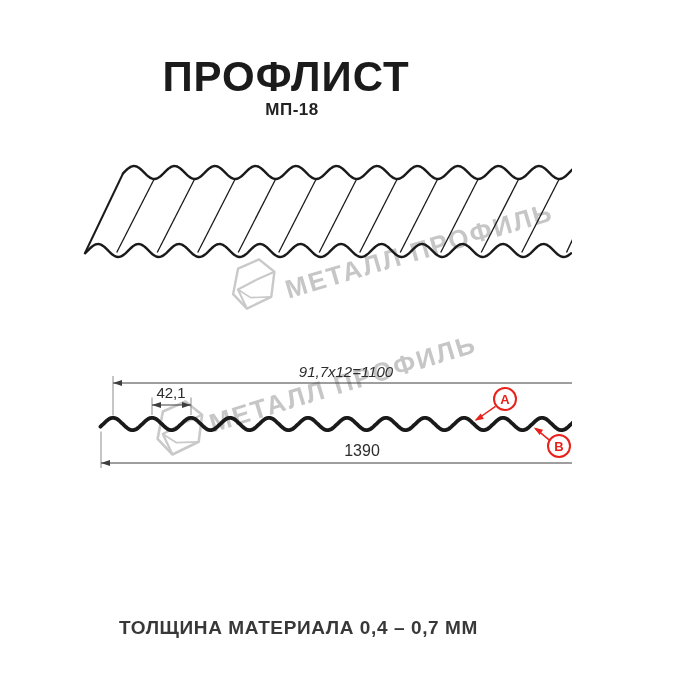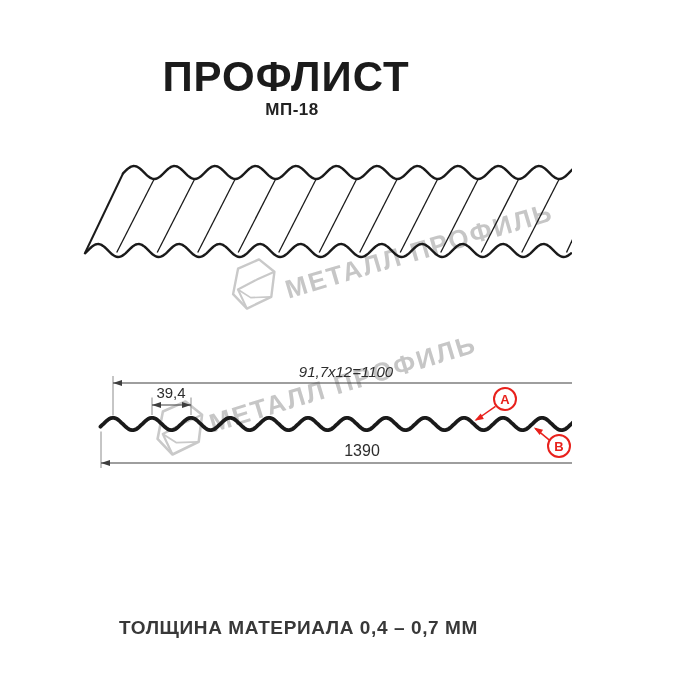--- a/index.html
+++ b/index.html
@@ -94,21 +94,21 @@
       </g>
       <g>
         <line x1="495.5" y1="406.3" x2="476" y2="420" stroke="#e8211c" stroke-width="1.5"></line>
         <path d="M0 0L-9 3.1L-9 -3.1Z" fill="#e8211c" transform="translate(474.5 420.8) rotate(150)"></path>
         <line x1="549.4" y1="440.1" x2="535.5" y2="428.6" stroke="#e8211c" stroke-width="1.5"></line>
         <path d="M0 0L-9 3.1L-9 -3.1Z" fill="#e8211c" transform="translate(533.8 427.5) rotate(-147)"></path>
       </g>
     </svg>
 
   <div class="dim-label" style="left:346px;top:371px;font-style:italic;">91,7x12=1100</div>
-  <div class="dim-label" style="left:171px;top:392px;">39,4</div>
+  <div class="dim-label" style="left:171px;top:392px;">42,1</div>
   <div class="dim-label" style="left:362px;top:451px;font-size:16px;">1390</div>
   <div class="dim-label" style="left:626px;top:444px;">19</div>
 
   <div class="callout a">A</div>
   <div class="callout b">B</div>
 
   <div class="footer-note">ТОЛЩИНА МАТЕРИАЛА 0,4 – 0,7 ММ</div>
 </div>
 
 </body></html>

